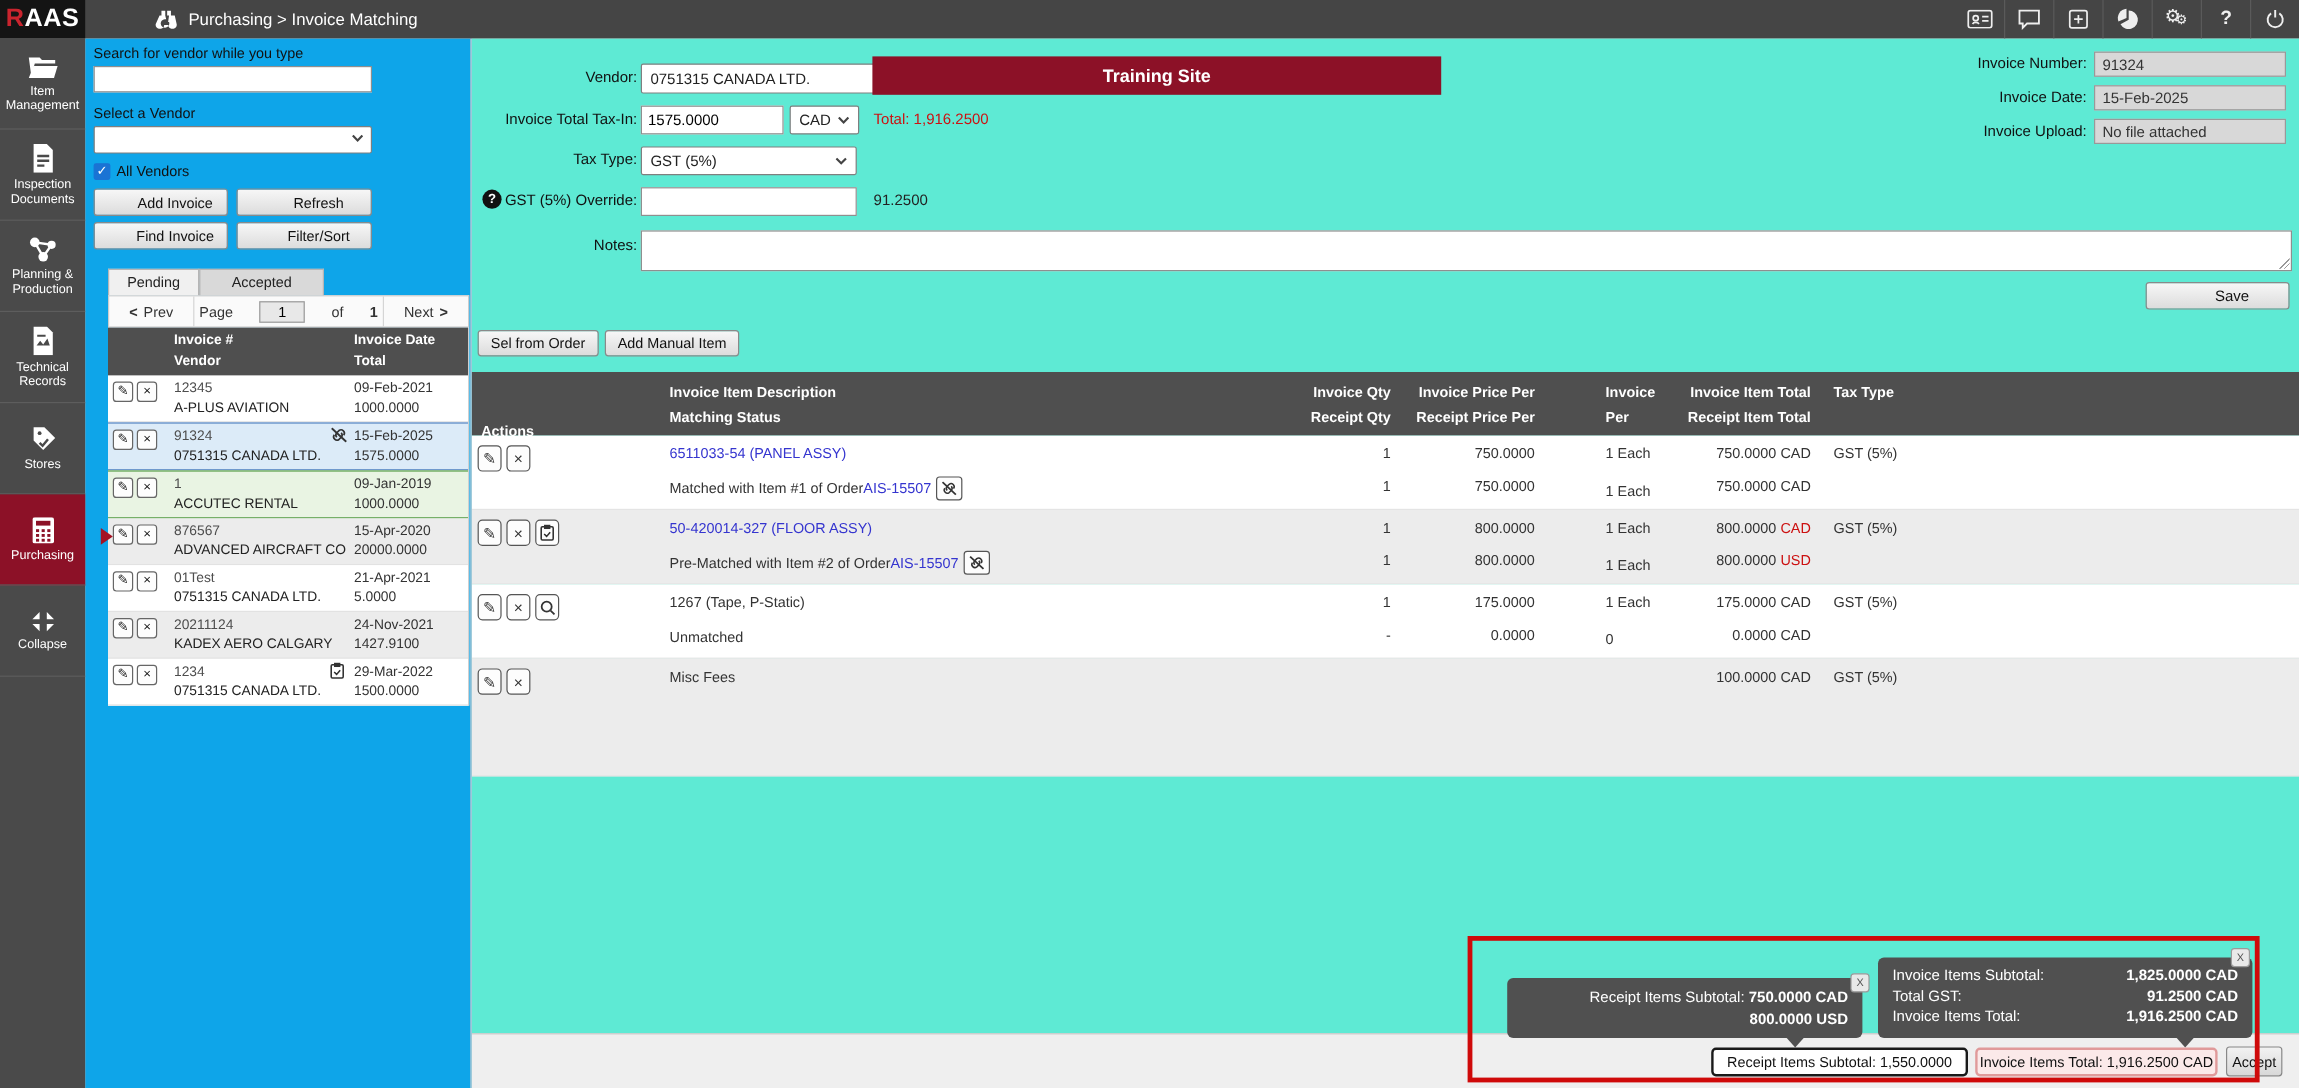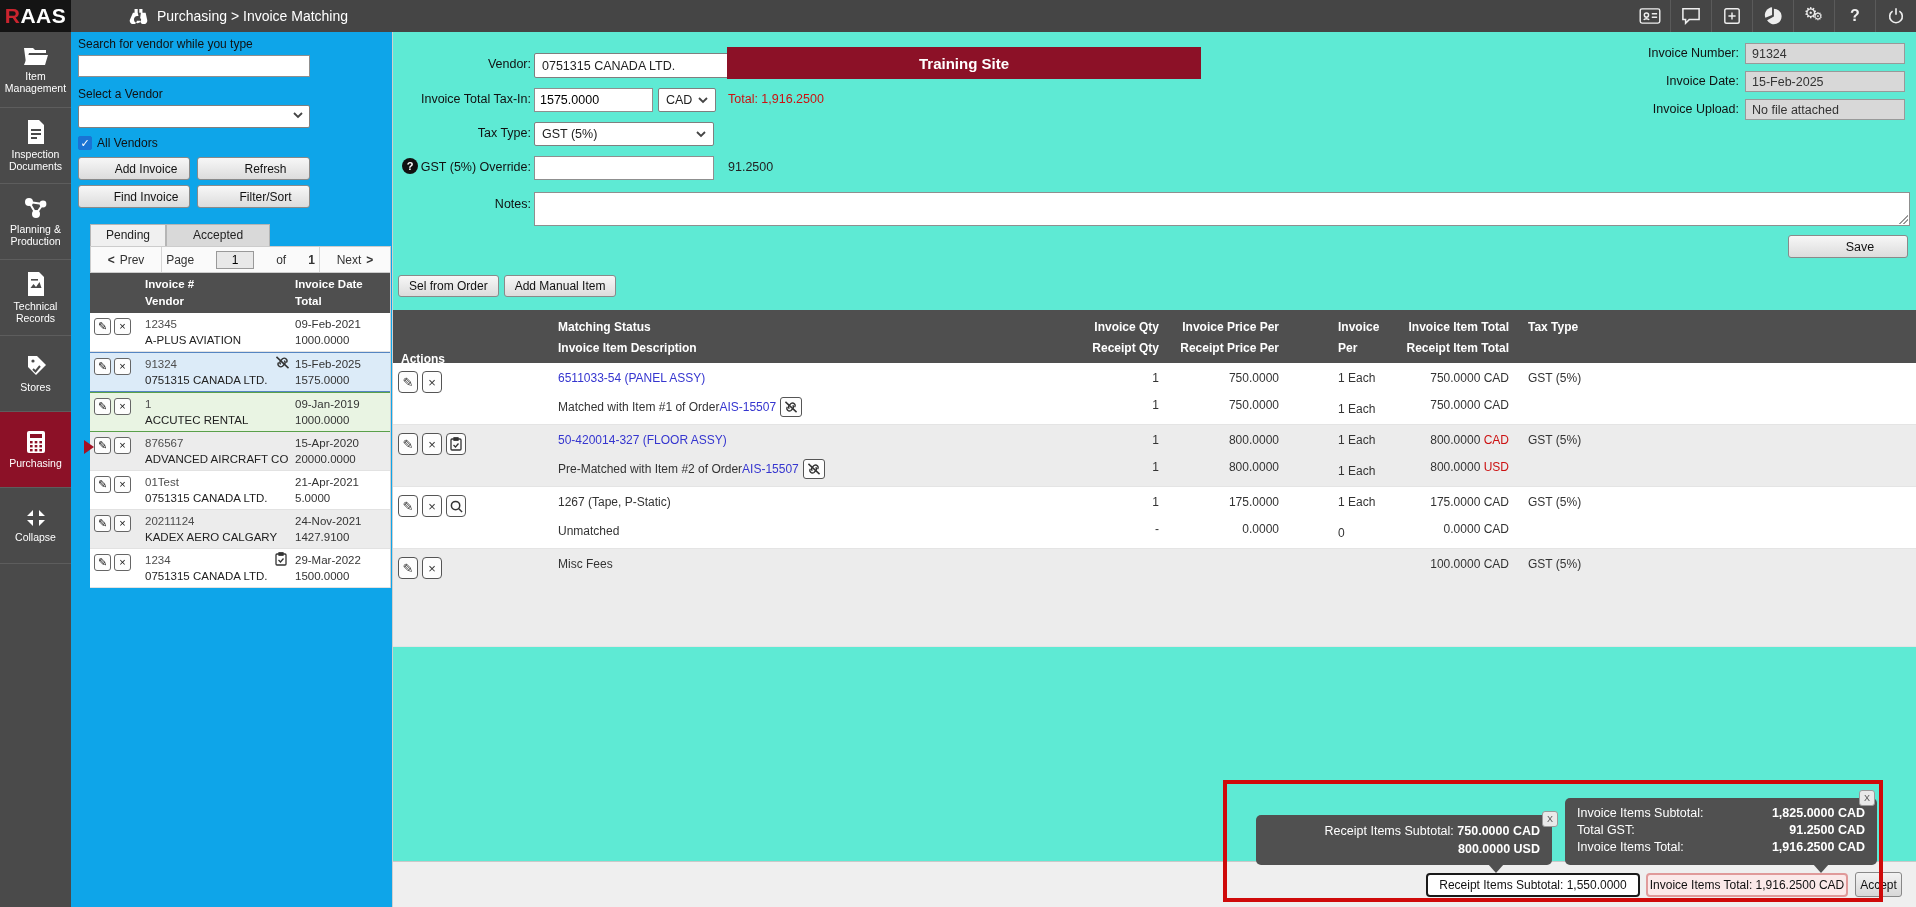--- a/index.html
+++ b/index.html
@@ -491,22 +491,22 @@
 
     <div class="items-toolbar">
       <button class="btn">Sel from Order</button>
       <button class="btn">Add Manual Item</button>
     </div>
 
     <div class="itable">
       <div class="ithead">
         <div style="padding-left:8px; display:flex; align-items:center">Actions</div>
         <div>
+            <div>Invoice Item Description</div>
             <div>Matching Status</div>
-            <div>Invoice Item Description</div>
           </div>
         <div class="c-qty">
             <div>Invoice Qty</div>
             <div>Receipt Qty</div>
           </div>
         <div class="c-price">
             <div>Invoice Price Per</div>
             <div>Receipt Price Per</div>
           </div>
         <div class="c-per">

